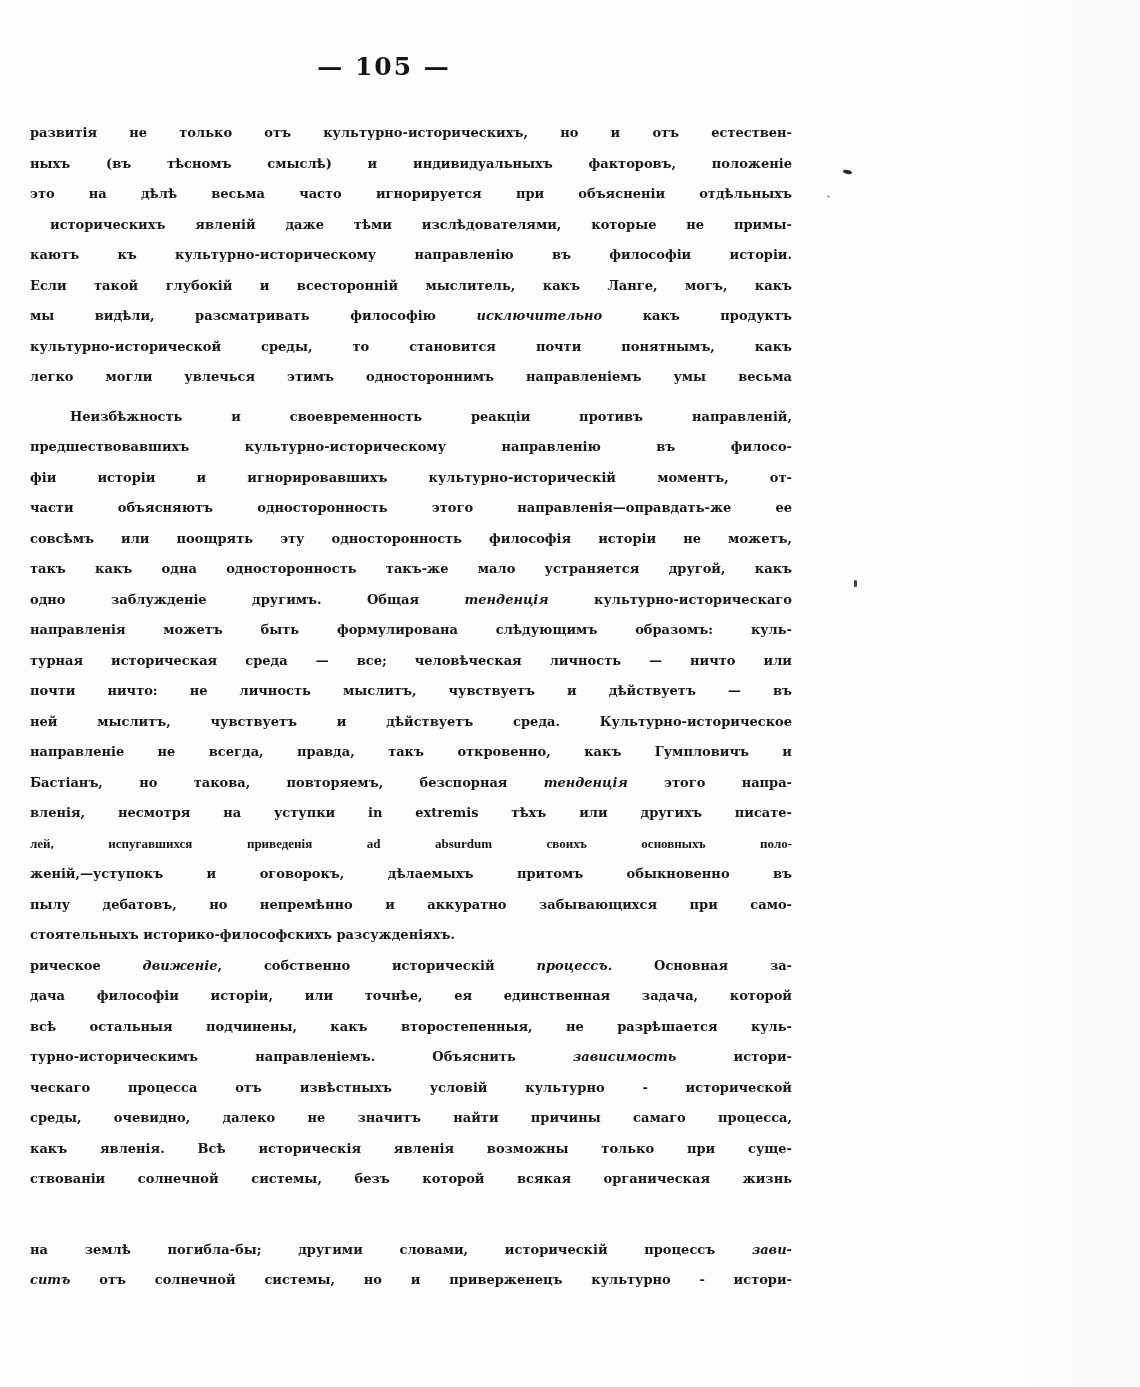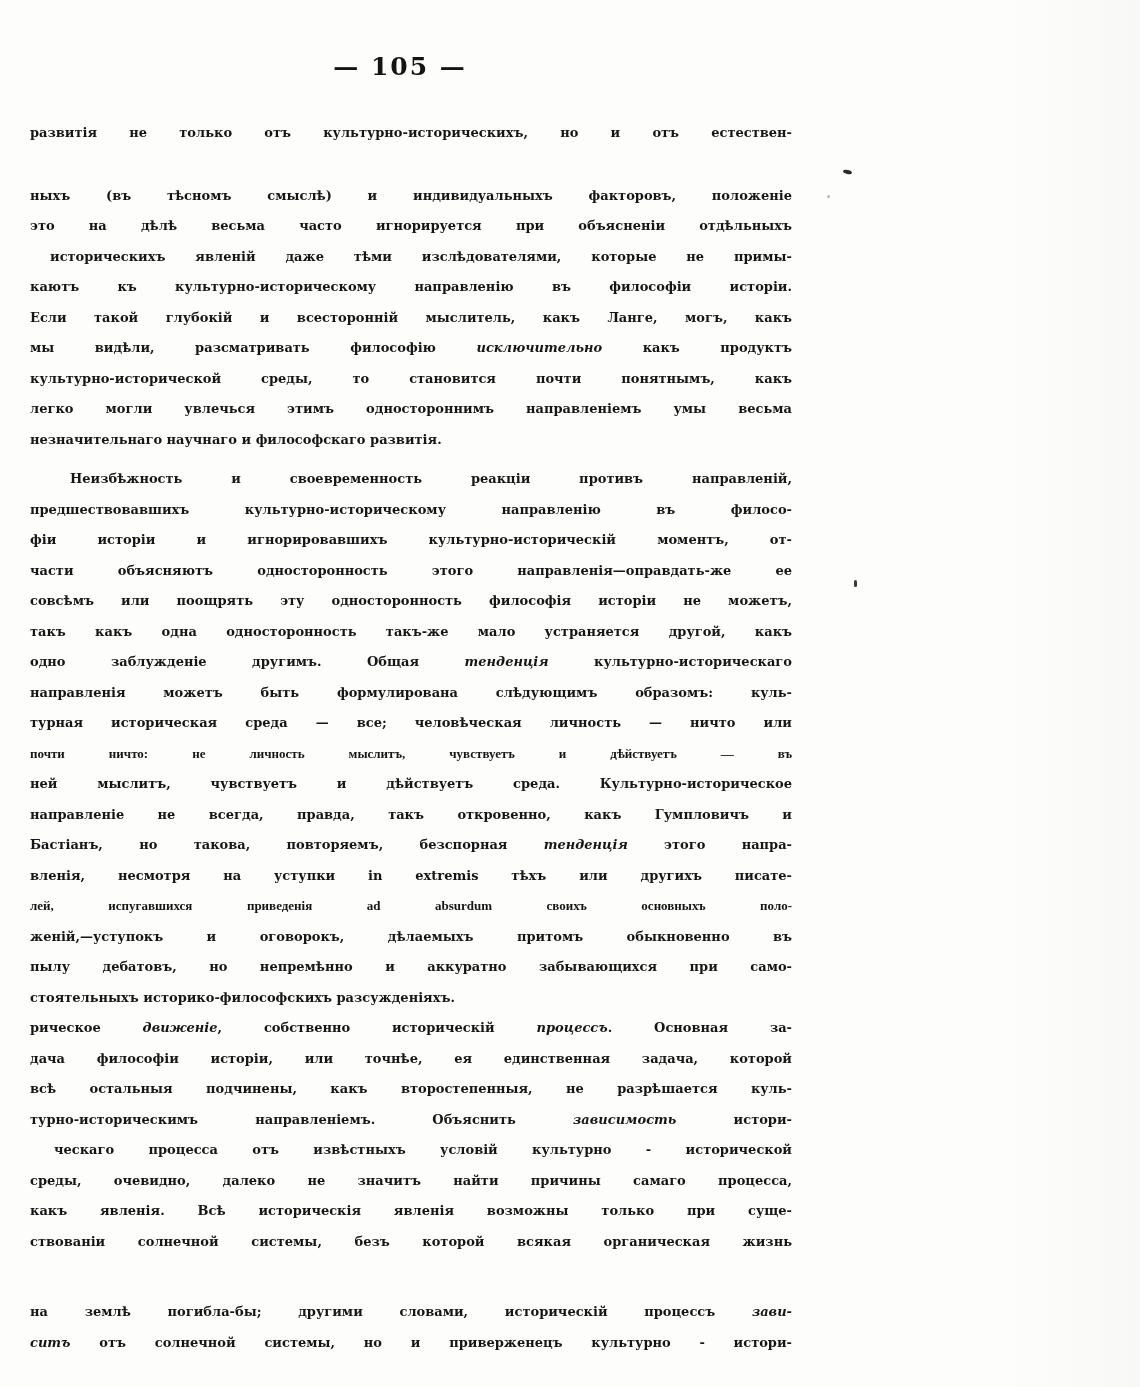--- a/index.html
+++ b/index.html
@@ -21,21 +21,21 @@
     content: "";
     position: absolute;
     top: 0; right: 0;
     width: 140px; height: 100%;
     background: linear-gradient(to right, rgba(0,0,0,0), rgba(0,0,0,0.02));
     pointer-events: none;
   }
   .page-number {
     position: absolute;
     top: 52px;
-    left: 40px;
+    left: 24px;
     width: 720px;
     text-align: center;
     font-size: 25px;
     font-weight: bold;
     letter-spacing: 2px;
     color: #141414;
   }
   .page-body {
     position: absolute;
     top: 118px;
@@ -72,56 +72,55 @@
 </style>
 </head>
 <body>
 
 <div id="page">
   <div class="page-number">— 105 —</div>
 
   <div class="page-body">
       <div class="paragraph">
         <div class="line" style="white-space: normal;"><span>развитія не только отъ культурно-историческихъ, но и отъ естествен-</span></div>
-        <div class="line" style="white-space: normal; margin-top: 32px;"><span>ныхъ (въ тѣсномъ смыслѣ) и индивидуальныхъ факторовъ, положеніе</span></div>
+        <div class="line" style="white-space: normal;"><span>ныхъ (въ тѣсномъ смыслѣ) и индивидуальныхъ факторовъ, положеніе</span></div>
         <div class="line" style="white-space: normal;"><span>это на дѣлѣ весьма часто игнорируется при объясненіи отдѣльныхъ</span></div>
         <div class="line" style="white-space: normal; margin-left: 20px;"><span>историческихъ явленій даже тѣми изслѣдователями, которые не примы-</span></div>
         <div class="line" style="white-space: normal;"><span>каютъ къ культурно-историческому направленію въ философіи исторіи.</span></div>
         <div class="line" style="white-space: normal;"><span>Если такой глубокій и всесторонній мыслитель, какъ Ланге, могъ, какъ</span></div>
         <div class="line" style="white-space: normal;"><span>мы видѣли, разсматривать философію </span><em>исключительно</em><span> какъ продуктъ</span></div>
         <div class="line" style="white-space: normal;"><span>культурно-исторической среды, то становится почти понятнымъ, какъ</span></div>
         <div class="line" style="white-space: normal;"><span>легко могли увлечься этимъ одностороннимъ направленіемъ умы весьма</span></div>
-        <div class="line last"><span>незначительнаго научнаго и философскаго развитія.</span></div>
       </div>
       <div class="paragraph">
         <div class="line indent" style="white-space: normal;"><span>Неизбѣжность и своевременность реакціи противъ направленій,</span></div>
         <div class="line" style="white-space: normal;"><span>предшествовавшихъ культурно-историческому направленію въ филосо-</span></div>
         <div class="line" style="white-space: normal;"><span>фіи исторіи и игнорировавшихъ культурно-историческій моментъ, от-</span></div>
         <div class="line" style="white-space: normal;"><span>части объясняютъ односторонность этого направленія—оправдать-же ее</span></div>
         <div class="line" style="white-space: normal;"><span>совсѣмъ или поощрять эту односторонность философія исторіи не можетъ,</span></div>
         <div class="line" style="white-space: normal;"><span>такъ какъ одна односторонность такъ-же мало устраняется другой, какъ</span></div>
         <div class="line" style="white-space: normal;"><span>одно заблужденіе другимъ. Общая </span><em>тенденція</em><span> культурно-историческаго</span></div>
         <div class="line" style="white-space: normal;"><span>направленія можетъ быть формулирована слѣдующимъ образомъ: куль-</span></div>
         <div class="line" style="white-space: normal;"><span>турная историческая среда — все; человѣческая личность — ничто или</span></div>
-        <div class="line" style="white-space: normal; font-family: Liberation Serif, serif;"><span>почти ничто: не личность мыслитъ, чувствуетъ и дѣйствуетъ — въ</span></div>
+        <div class="line" style="white-space: normal;"><span>почти ничто: не личность мыслитъ, чувствуетъ и дѣйствуетъ — въ</span></div>
         <div class="line" style="white-space: normal;"><span>ней мыслитъ, чувствуетъ и дѣйствуетъ среда. Культурно-историческое</span></div>
         <div class="line" style="white-space: normal;"><span>направленіе не всегда, правда, такъ откровенно, какъ Гумпловичъ и</span></div>
         <div class="line" style="white-space: normal;"><span>Бастіанъ, но такова, повторяемъ, безспорная </span><em>тенденція</em><span> этого напра-</span></div>
         <div class="line" style="white-space: normal;"><span>вленія, несмотря на уступки in extremis тѣхъ или другихъ писате-</span></div>
         <div class="line" style="white-space: normal; font-family: Liberation Serif, serif;"><span>лей, испугавшихся приведенія ad absurdum своихъ основныхъ поло-</span></div>
         <div class="line" style="white-space: normal;"><span>женій,—уступокъ и оговорокъ, дѣлаемыхъ притомъ обыкновенно въ</span></div>
         <div class="line" style="white-space: normal;"><span>пылу дебатовъ, но непремѣнно и аккуратно забывающихся при само-</span></div>
         <div class="line last"><span>стоятельныхъ историко-философскихъ разсужденіяхъ.</span></div>
       </div>
       <div class="paragraph">
         <div class="line" style="white-space: normal;"><span>рическое </span><em>движеніе</em><span>, собственно историческій </span><em>процессъ</em><span>. Основная за-</span></div>
         <div class="line" style="white-space: normal;"><span>дача философіи исторіи, или точнѣе, ея единственная задача, которой</span></div>
         <div class="line" style="white-space: normal;"><span>всѣ остальныя подчинены, какъ второстепенныя, не разрѣшается куль-</span></div>
         <div class="line" style="white-space: normal;"><span>турно-историческимъ направленіемъ. Объяснить </span><em>зависимость</em><span> истори-</span></div>
-        <div class="line" style="white-space: normal; margin-left: 24px;"><span>ческаго процесса отъ извѣстныхъ условій культурно - исторической</span></div>
+        <div class="line" style="white-space: normal;"><span>ческаго процесса отъ извѣстныхъ условій культурно - исторической</span></div>
         <div class="line" style="white-space: normal;"><span>среды, очевидно, далеко не значитъ найти причины самаго процесса,</span></div>
         <div class="line" style="white-space: normal;"><span>какъ явленія. Всѣ историческія явленія возможны только при суще-</span></div>
         <div class="line" style="white-space: normal;"><span>ствованіи солнечной системы, безъ которой всякая органическая жизнь</span></div>
         <div class="line" style="white-space: normal; margin-top: 40px;"><span>на землѣ погибла-бы; другими словами, историческій процессъ </span><em>зави-</em></div>
         <div class="line" style="white-space: normal;"><em>ситъ</em><span> отъ солнечной системы, но и приверженецъ культурно - истори-</span></div>
       </div>
     </div>
 
   <div class="speck s1"></div>
   <div class="speck s2"></div>

